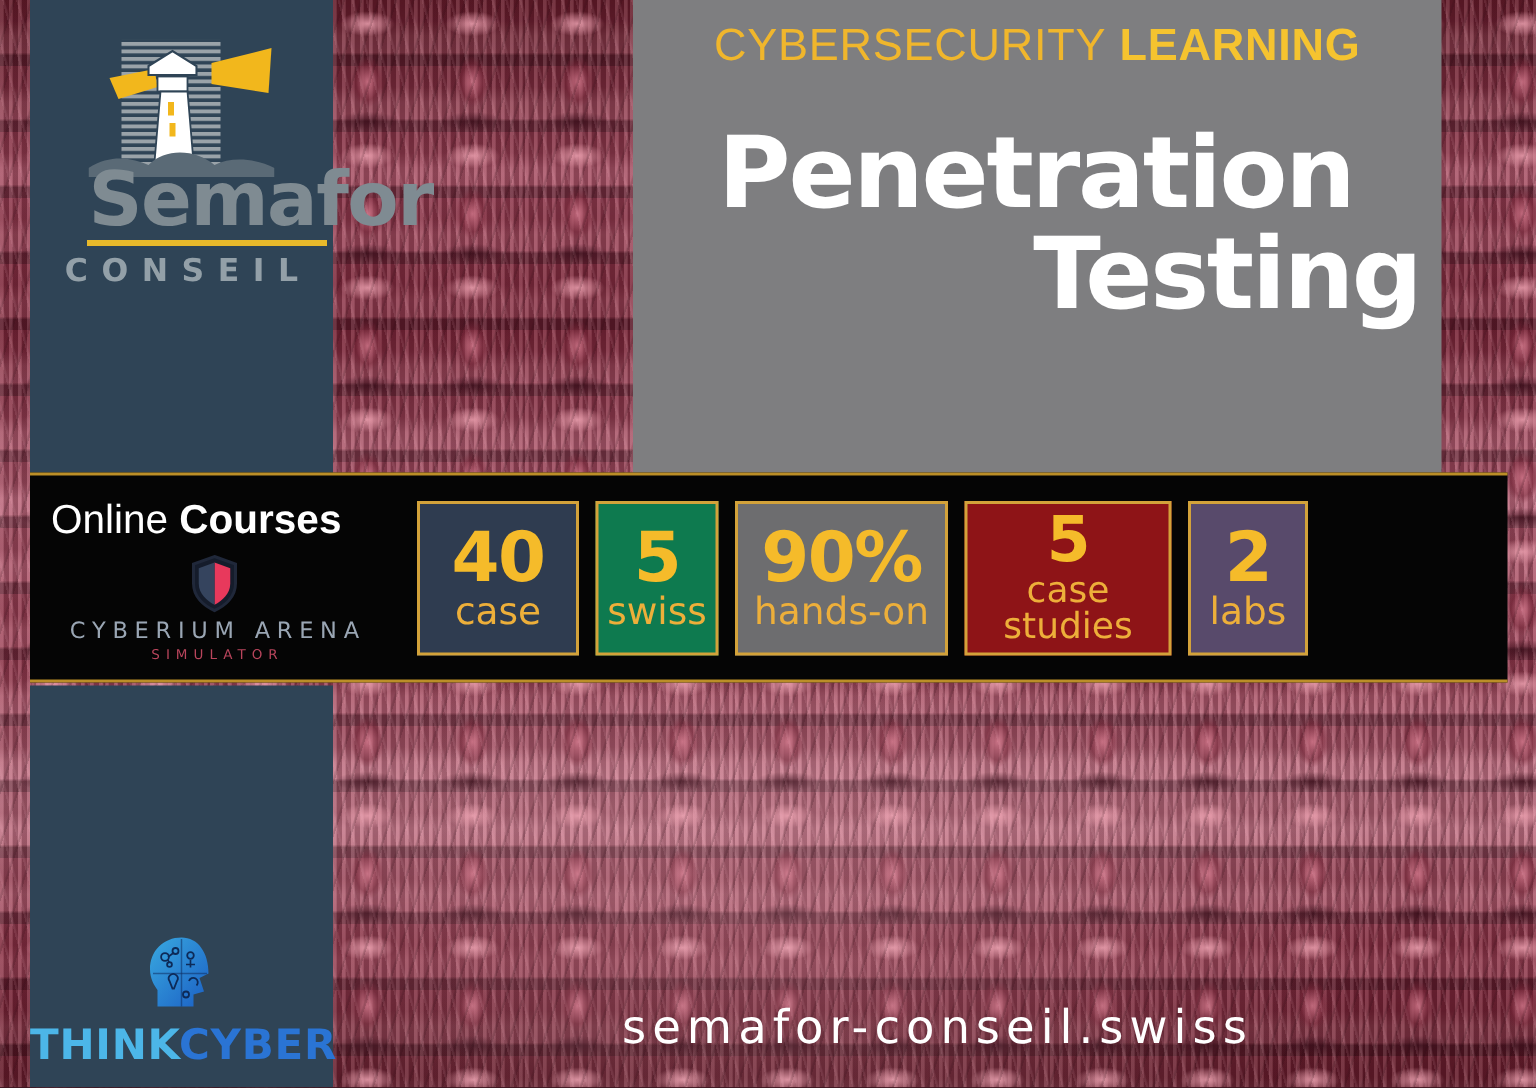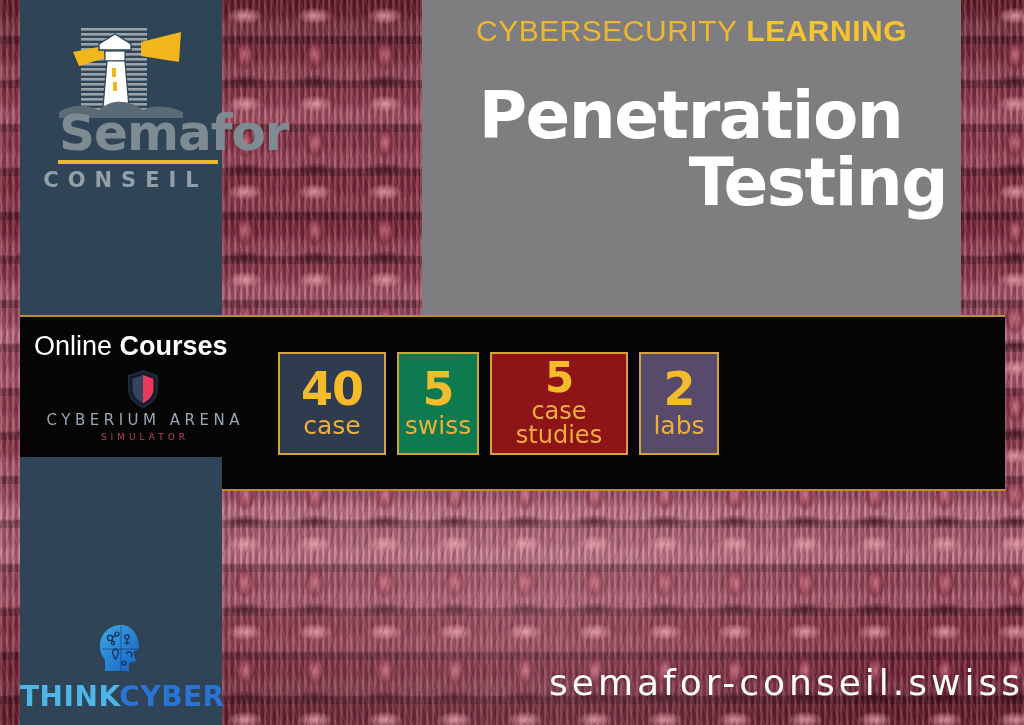--- a/index.html
+++ b/index.html
@@ -148,21 +148,21 @@
   }
   .headline .l1 { display: block; text-align: center; }
   .headline .l2 { display: block; text-align: right; padding-right: 4px; }
 
   
   .stats-bar {
     position: absolute;
     left: 20px;
     top: 315px;
     width: 985px;
-    height: 176px;
+    height: 140px;
     background: #050505;
     border-top: 2px solid #bb8e27;
     border-bottom: 2px solid #bb8e27;
     box-sizing: border-box;
     display: flex;
     align-items: center;
   }
 
   .courses-block {
     width: 258px;
@@ -285,24 +285,24 @@
   }
   .tc-word .think { color: #4cb6e8; }
   .tc-word .cyber { color: #2a74d4; }
 
   
   .footer-url {
     position: absolute;
     left: 222px;
     right: 0;
     bottom: 22px;
-    text-align: right;
+    text-align: center;
     color: #ffffff;
     font-family: "DejaVu Sans", sans-serif;
-    font-size: 36px;
+    font-size: 31px;
     letter-spacing: 4px;
     text-indent: 4px;
     text-shadow: 0 1px 5px rgba(60,10,22,0.55);
   }
 </style>
 </head>
 <body>
 
 <div id="poster">
 
@@ -362,20 +362,24 @@
     </div>
 
     <div class="badges">
       <div class="badge b-hours">
         <span class="num">40</span>
         <span class="unit">case</span>
       </div>
       <div class="badge b-days">
         <span class="num">5</span>
         <span class="unit">swiss</span>
+      </div>
+      <div class="badge b-hands">
+        <span class="num">90%</span>
+        <span class="unit">hands-on</span>
       </div>
       <div class="badge b-case">
         <span class="num">5</span>
         <span class="unit">case
 studies</span>
       </div>
       <div class="badge b-labs">
         <span class="num">2</span>
         <span class="unit">labs</span>
       </div>

